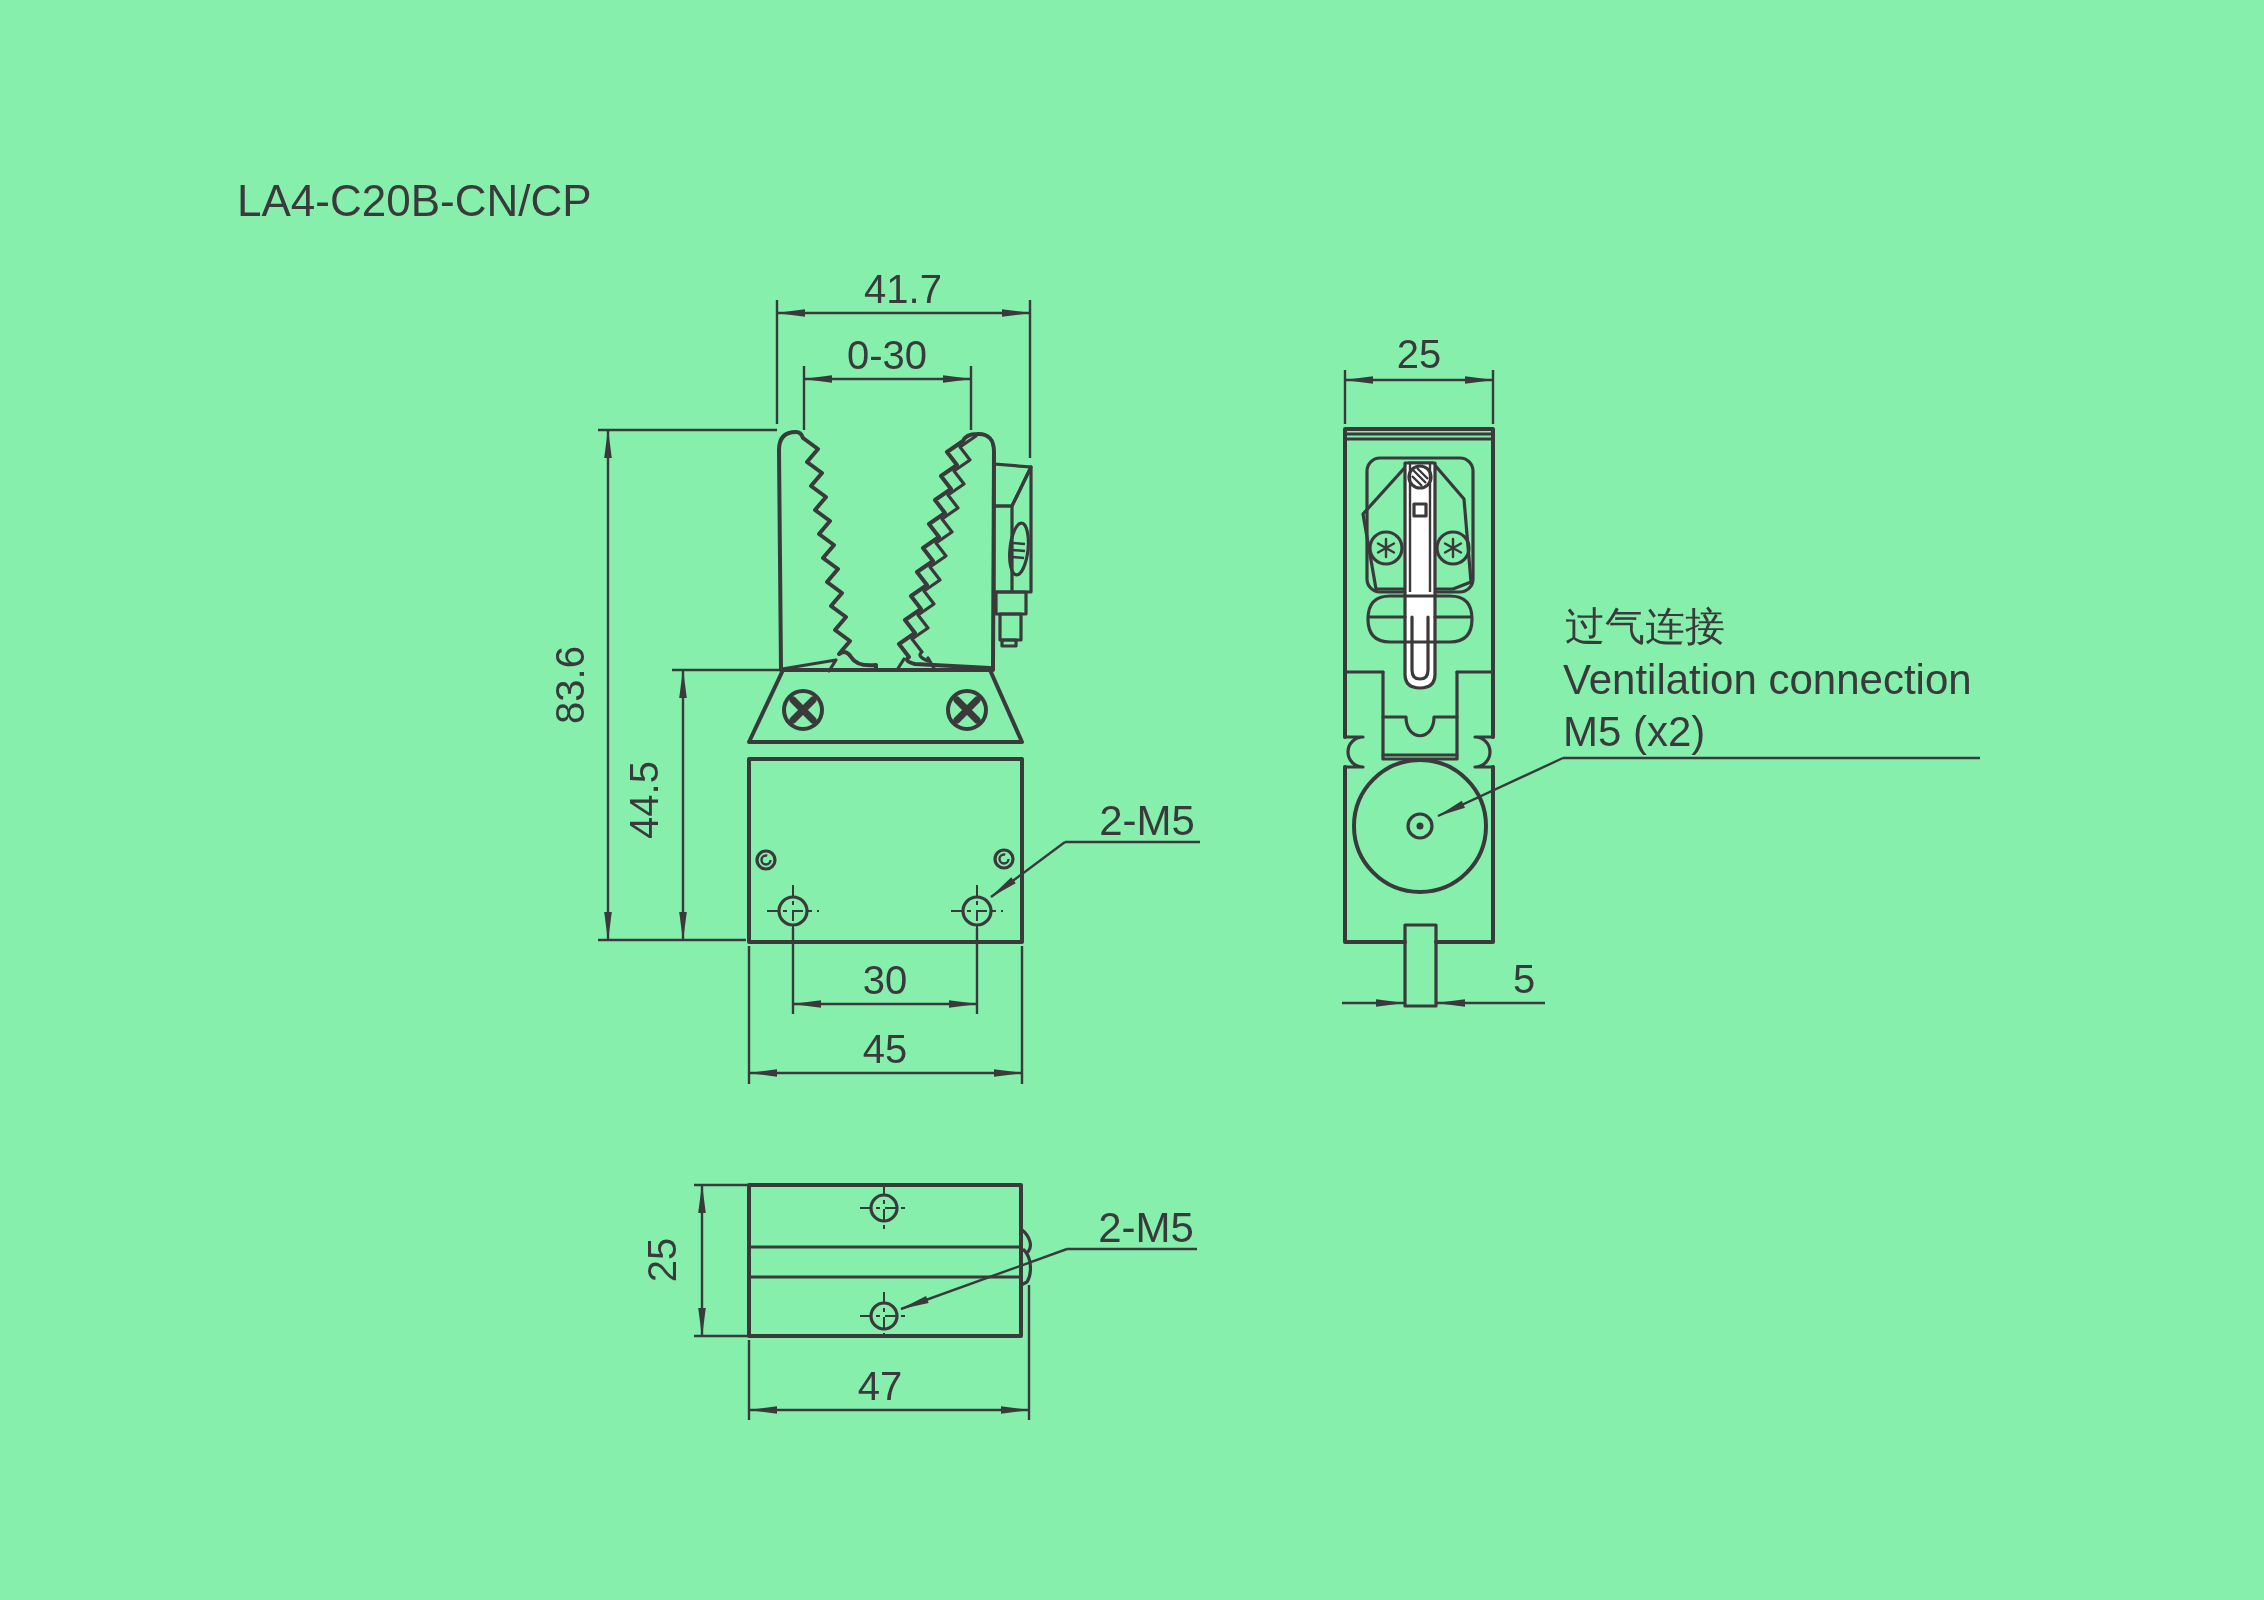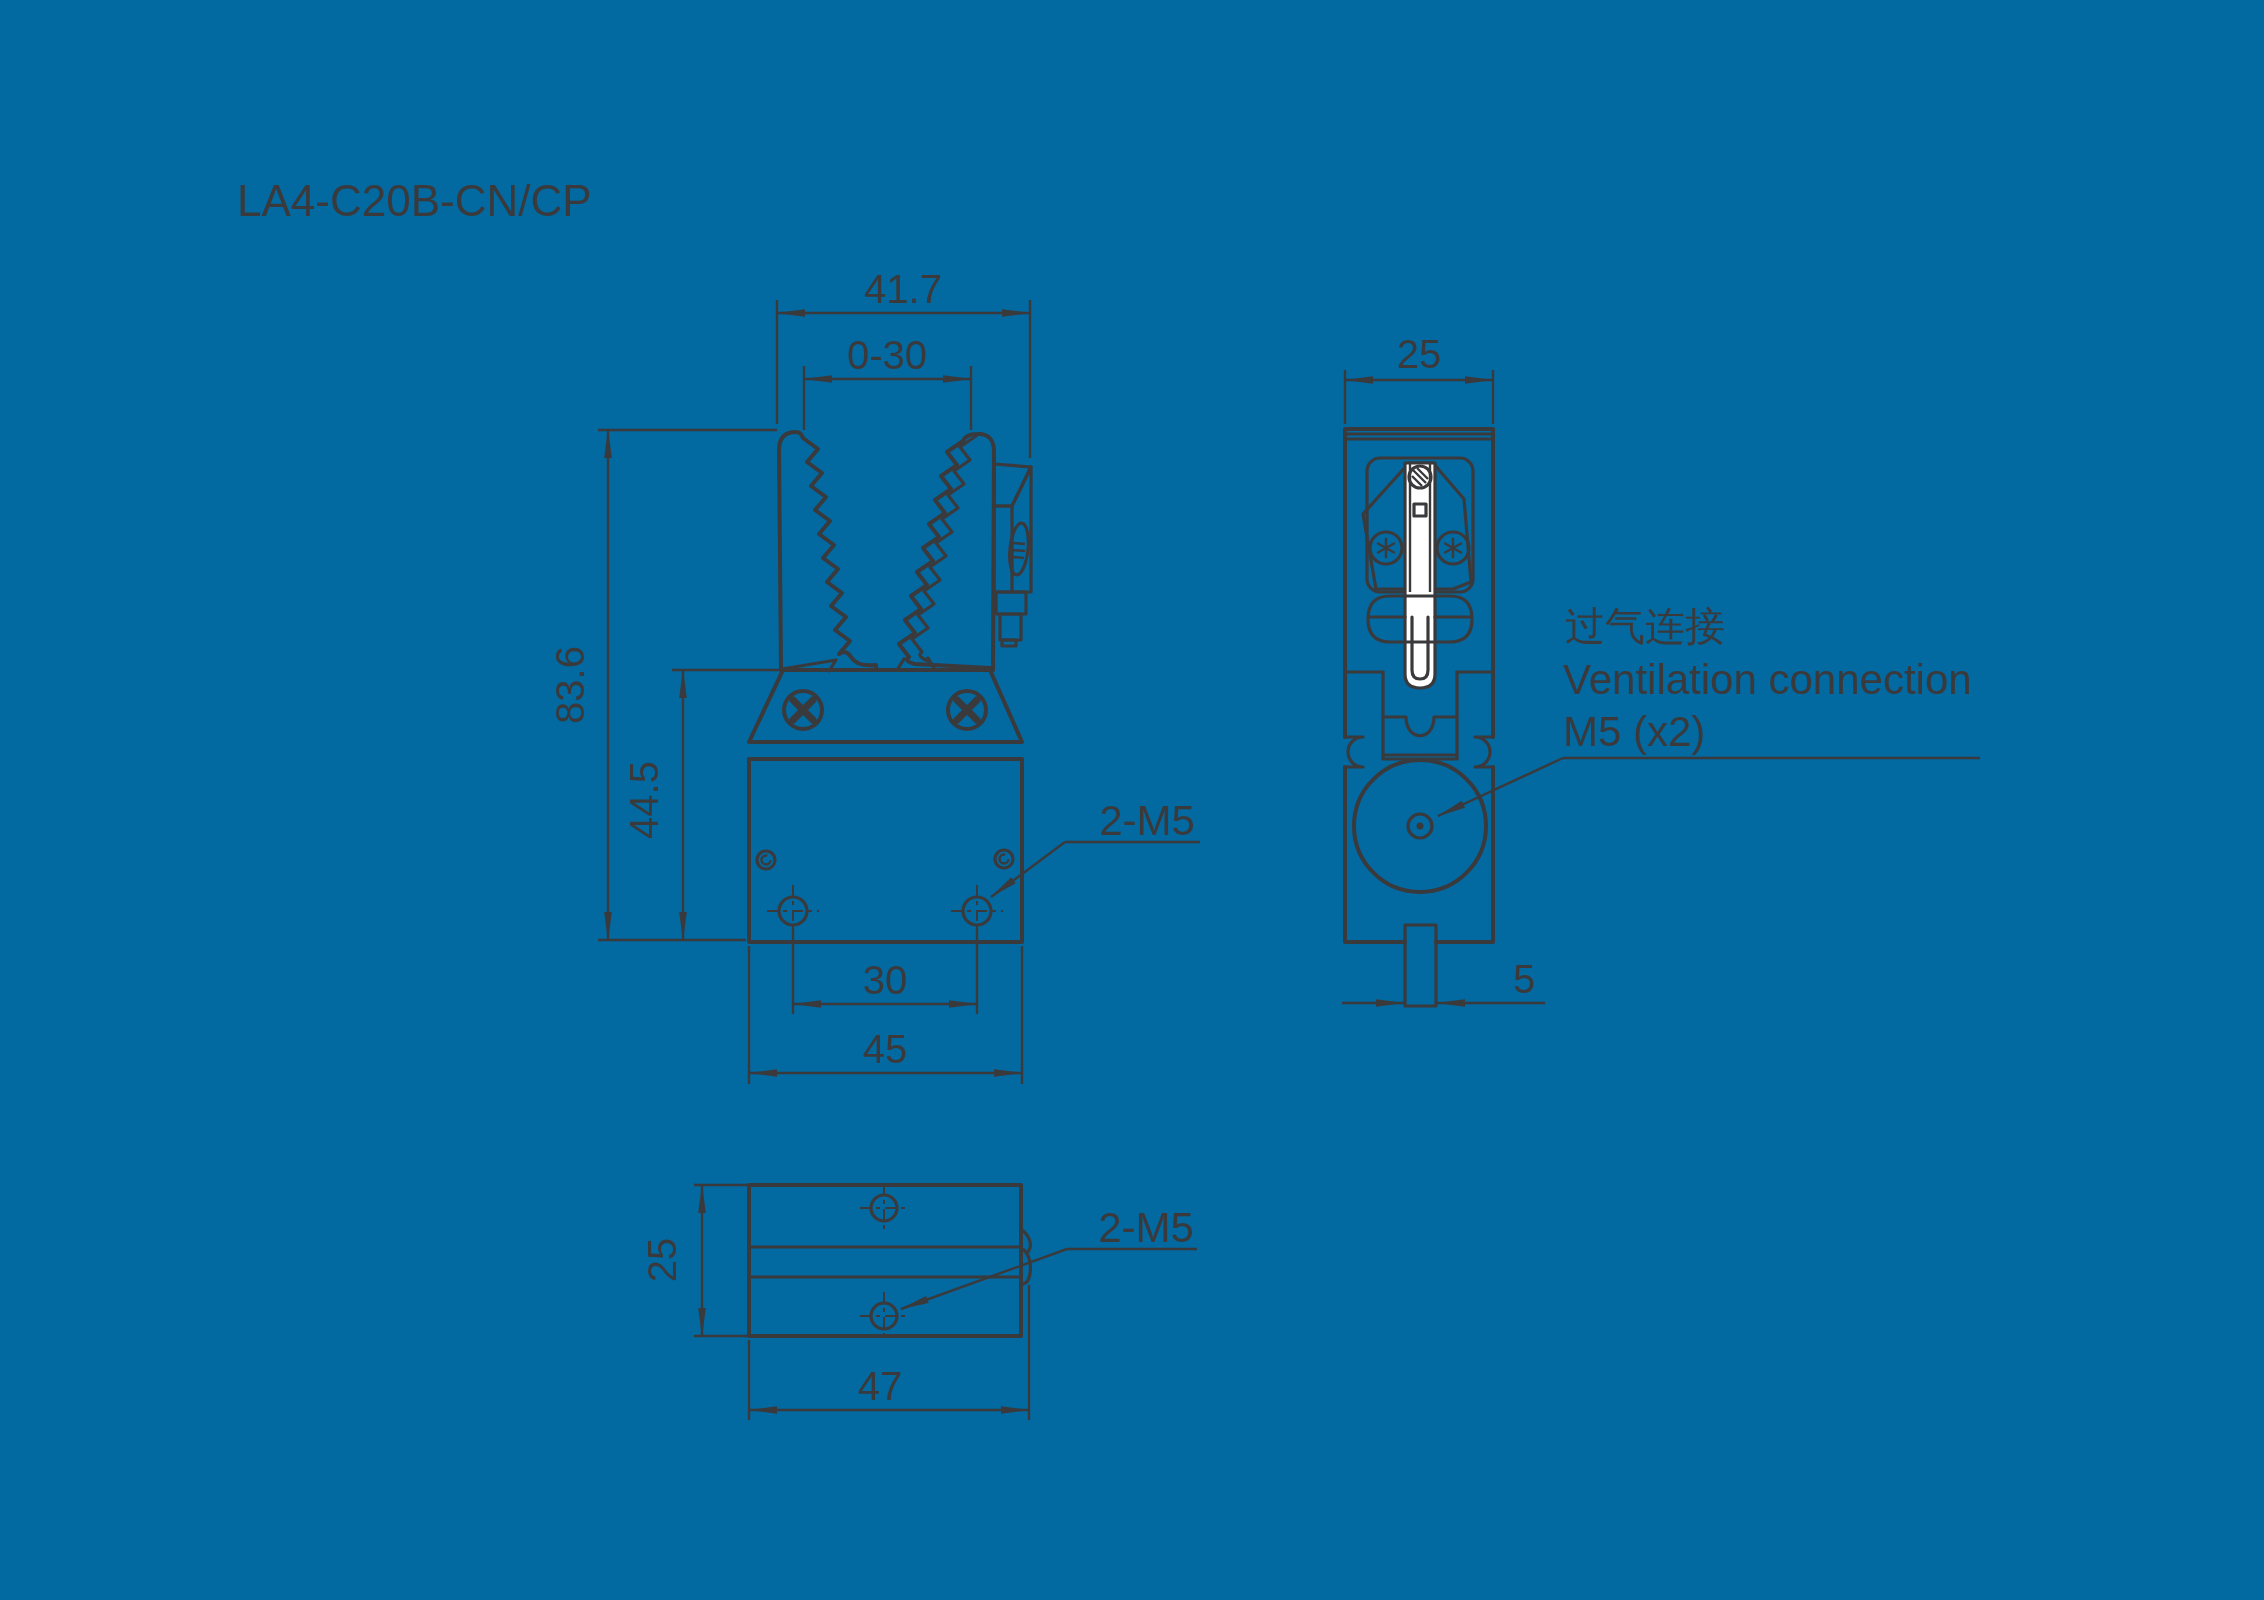--- a/index.html
+++ b/index.html
@@ -1,16 +1,16 @@
 <!DOCTYPE html>
 <html><head>
 <meta charset="utf-8">
 <style>
   html,body{margin:0;padding:0;background:#ffffff;}
-  .page{position:relative;width:2264px;height:1600px;background:#0369a1;overflow:hidden;}
+  .page{position:relative;width:2264px;height:1600px;background:#86efac;overflow:hidden;}
   svg{display:block;}
   text{font-family:"Liberation Sans", sans-serif;fill:#3a3a3c;}
   .dim-num{font-size:40px;}
   .callout{font-size:42px;}
   .title-text{font-size:44px;}
   .note-en{font-size:42px;}
   .note-cn{font-size:40px;font-family:"DejaVu Serif", serif;}
   .ol{stroke:#3a3a3c;stroke-width:4;fill:none;stroke-linejoin:round;stroke-linecap:round;}
   .ol2{stroke:#3a3a3c;stroke-width:3.2;fill:none;stroke-linejoin:round;stroke-linecap:round;}
   .thin{stroke:#3a3a3c;stroke-width:2.4;fill:none;}

